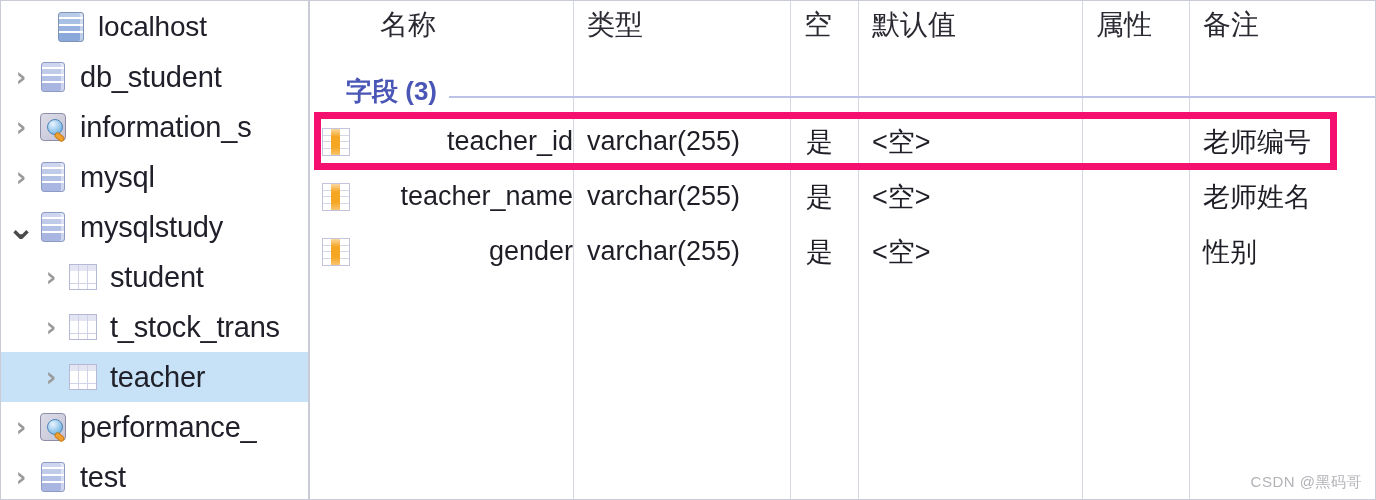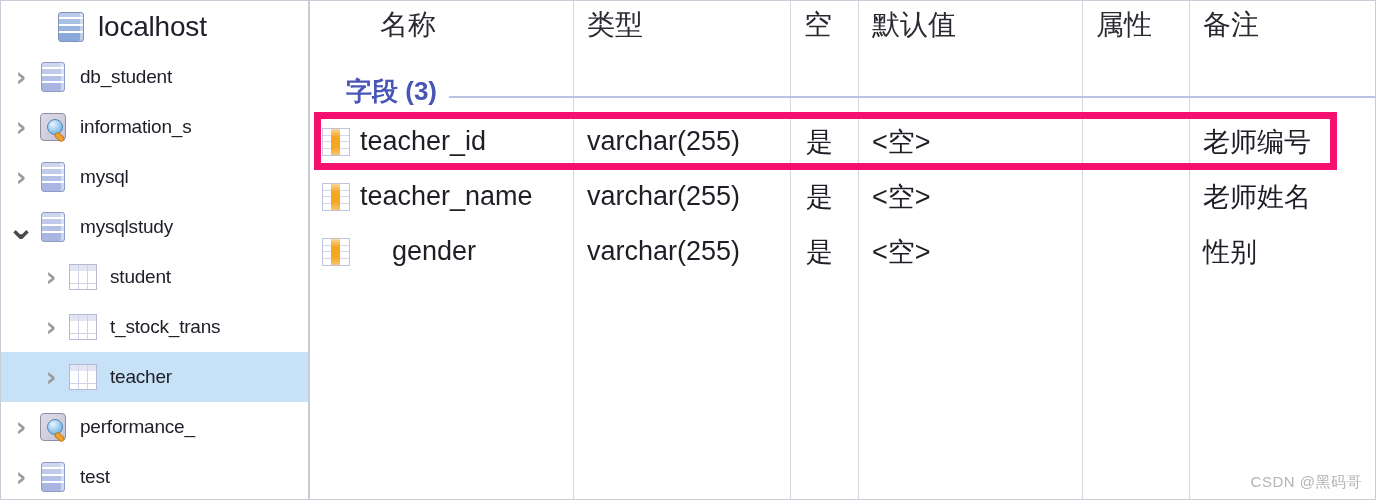--- a/index.html
+++ b/index.html
@@ -66,21 +66,21 @@
     width: 34px;
     height: 34px;
     position: relative;
     margin-right: 10px;
     display: flex;
     align-items: center;
     justify-content: center;
   }
 
   .tree-label {
-    font-size: 19px;
+    font-size: 29px;
     color: #20202a;
     letter-spacing: -0.2px;
     font-family: "Liberation Sans", sans-serif;
   }
   .tree-label.root { font-size: 28px; }
 
   
   .lvl0 { padding-left: 24px; }
   .lvl1 { padding-left: 6px; }
   .lvl2 { padding-left: 36px; }
@@ -241,21 +241,21 @@
   .cell {
     position: absolute;
     display: flex;
     align-items: center;
     height: 55px;
     white-space: nowrap;
     font-size: 27px;
     color: #1e1e26;
     font-family: "Liberation Sans", sans-serif;
   }
-  .cell-name { padding-left: 12px; }
+  .cell-name { padding-left: 12px; justify-content: space-between; }
   .cell-name .icon-column { margin-right: 10px; flex: 0 0 28px; }
 
   
   #highlight-box {
     position: absolute;
     border: 7px solid #f50f6e;
     pointer-events: none;
     z-index: 30;
     background: transparent;
   }

